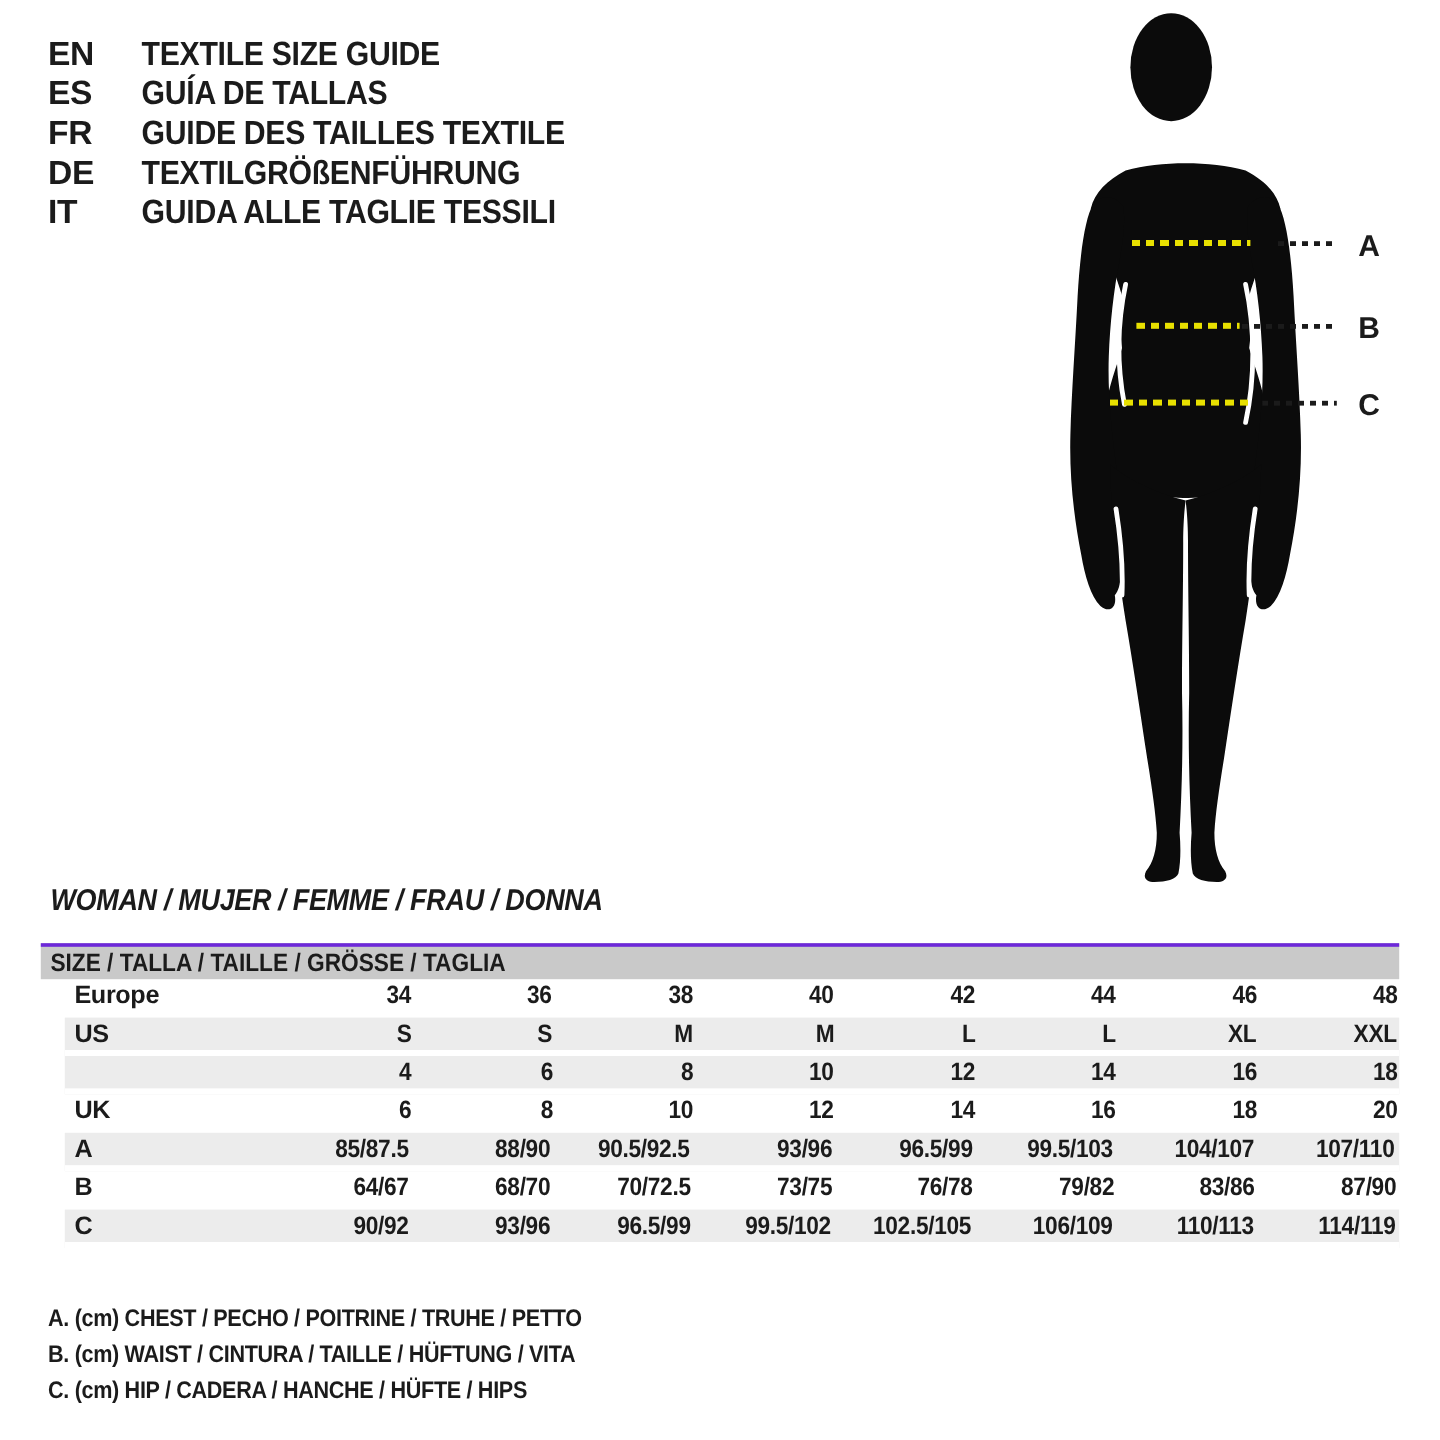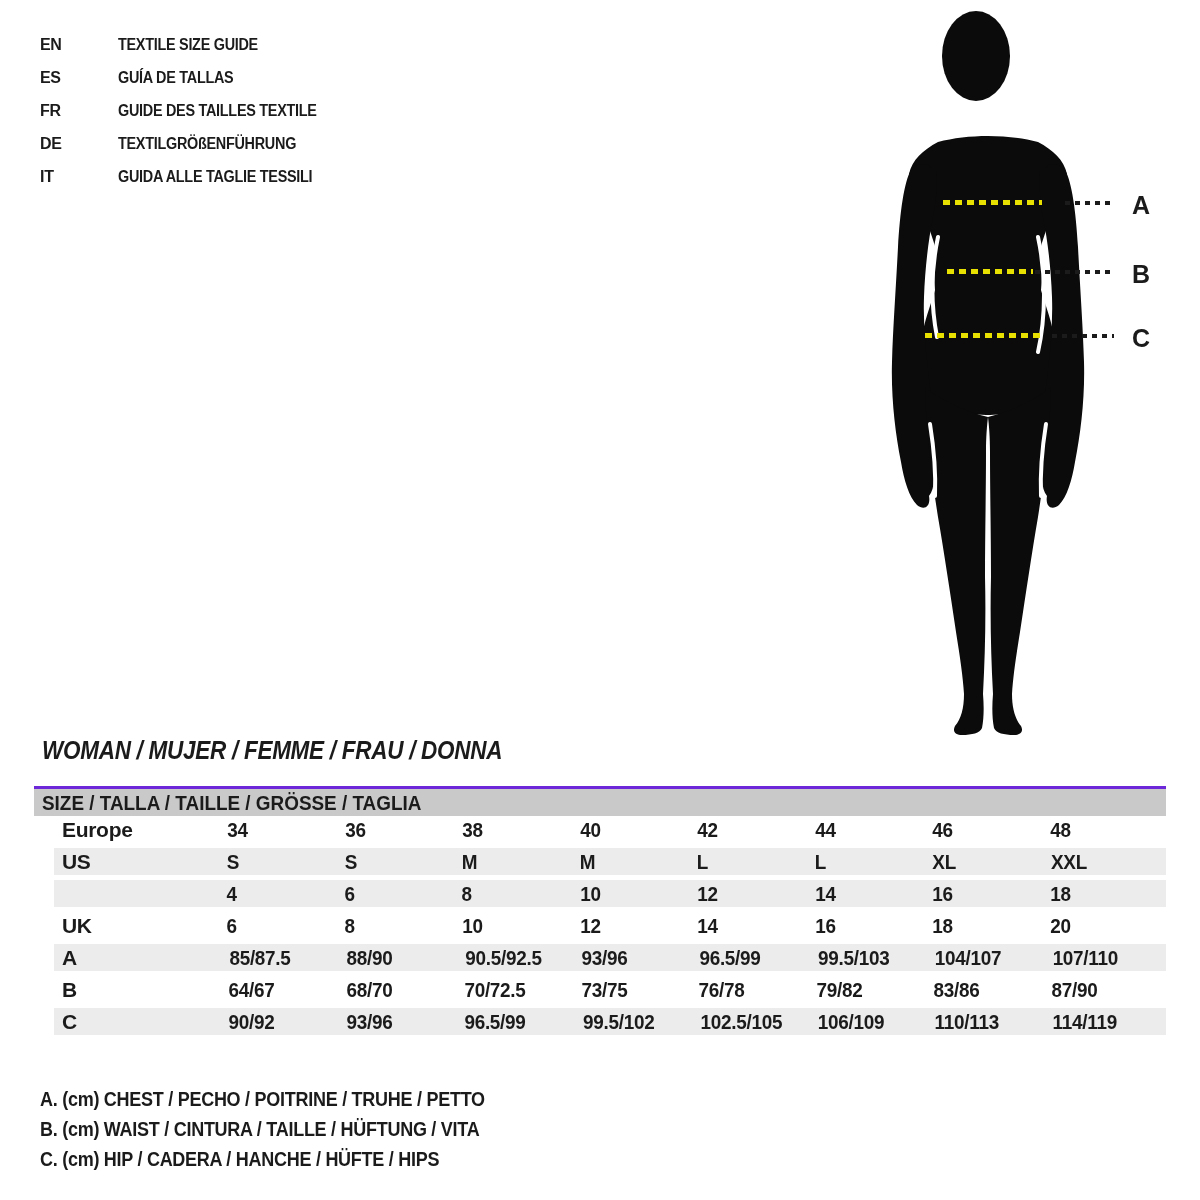--- a/index.html
+++ b/index.html
@@ -9,21 +9,21 @@
     --table-stripe-gray:#ececec;
     --text:#1b1b1b;
   }
   *{box-sizing:border-box;}
   body{margin:0;background:#fff;font-family:"Liberation Sans",sans-serif;color:var(--text);}
   .canvas{position:relative;width:1200px;height:1200px;background:#fff;overflow:hidden;}
   .condensed{display:inline-block;transform:scaleX(.9);transform-origin:0 50%;white-space:nowrap;}
 
   
   .lang-list{position:absolute;left:40px;top:28px;}
-  .lang-row{display:flex;height:33px;align-items:center;font-weight:bold;font-size:16px;letter-spacing:-.3px;}
+  .lang-row{display:flex;height:33px;align-items:center;font-weight:bold;font-size:28px;letter-spacing:-.3px;}
   .lang-code{width:78px;flex:0 0 78px;}
   
   .woman-heading{position:absolute;left:42px;top:736px;font-weight:bold;font-size:25px;letter-spacing:-.3px;font-style:italic;}
 
   
   .figure{position:absolute;left:878px;top:4px;width:322px;height:732px;}
   .figure svg{position:absolute;left:0;top:0;}
   .figure svg path, .figure svg ellipse{fill:var(--silhouette);}
   .figure svg .sliver{fill:none;stroke:#fff;stroke-width:4;stroke-linecap:round;}
   .mline{position:absolute;height:5px;}
@@ -36,21 +36,21 @@
   .lc{top:319px;} .yc{top:329px;left:47px;width:118px;} .bc{top:330px;left:174px;width:62px;}
   .mlabel{left:248px;}
 
   
   .size-table{position:absolute;left:34px;top:786px;width:1132px;}
   .t-band{height:30px;background:var(--table-band-gray);border-top:3px solid #6d28d9;display:flex;align-items:center;padding-left:8px;font-weight:bold;font-size:21px;}
   .t-row{display:flex;height:32px;border-bottom:5px solid #fff;align-items:center;font-weight:bold;font-size:21px;letter-spacing:-.3px;margin-left:20px;}
   .t-row[data-shade="true"]{background:var(--table-stripe-gray);}
   .t-label{flex:0 0 172px;padding-left:8px;}
   .t-cells{flex:1;display:flex;}
-  .t-cell{flex:1;text-align:left;}
+  .t-cell{flex:1;text-align:right;}
   .cv{display:inline-block;transform:scaleX(.9);transform-origin:50% 50%;white-space:nowrap;}
 
   
   .legend{position:absolute;left:40px;top:1088px;}
   .legend-line{height:30px;font-weight:bold;font-size:20px;letter-spacing:-.3px;}
 </style>
 </head>
 <body>
 
 <div class="canvas">

